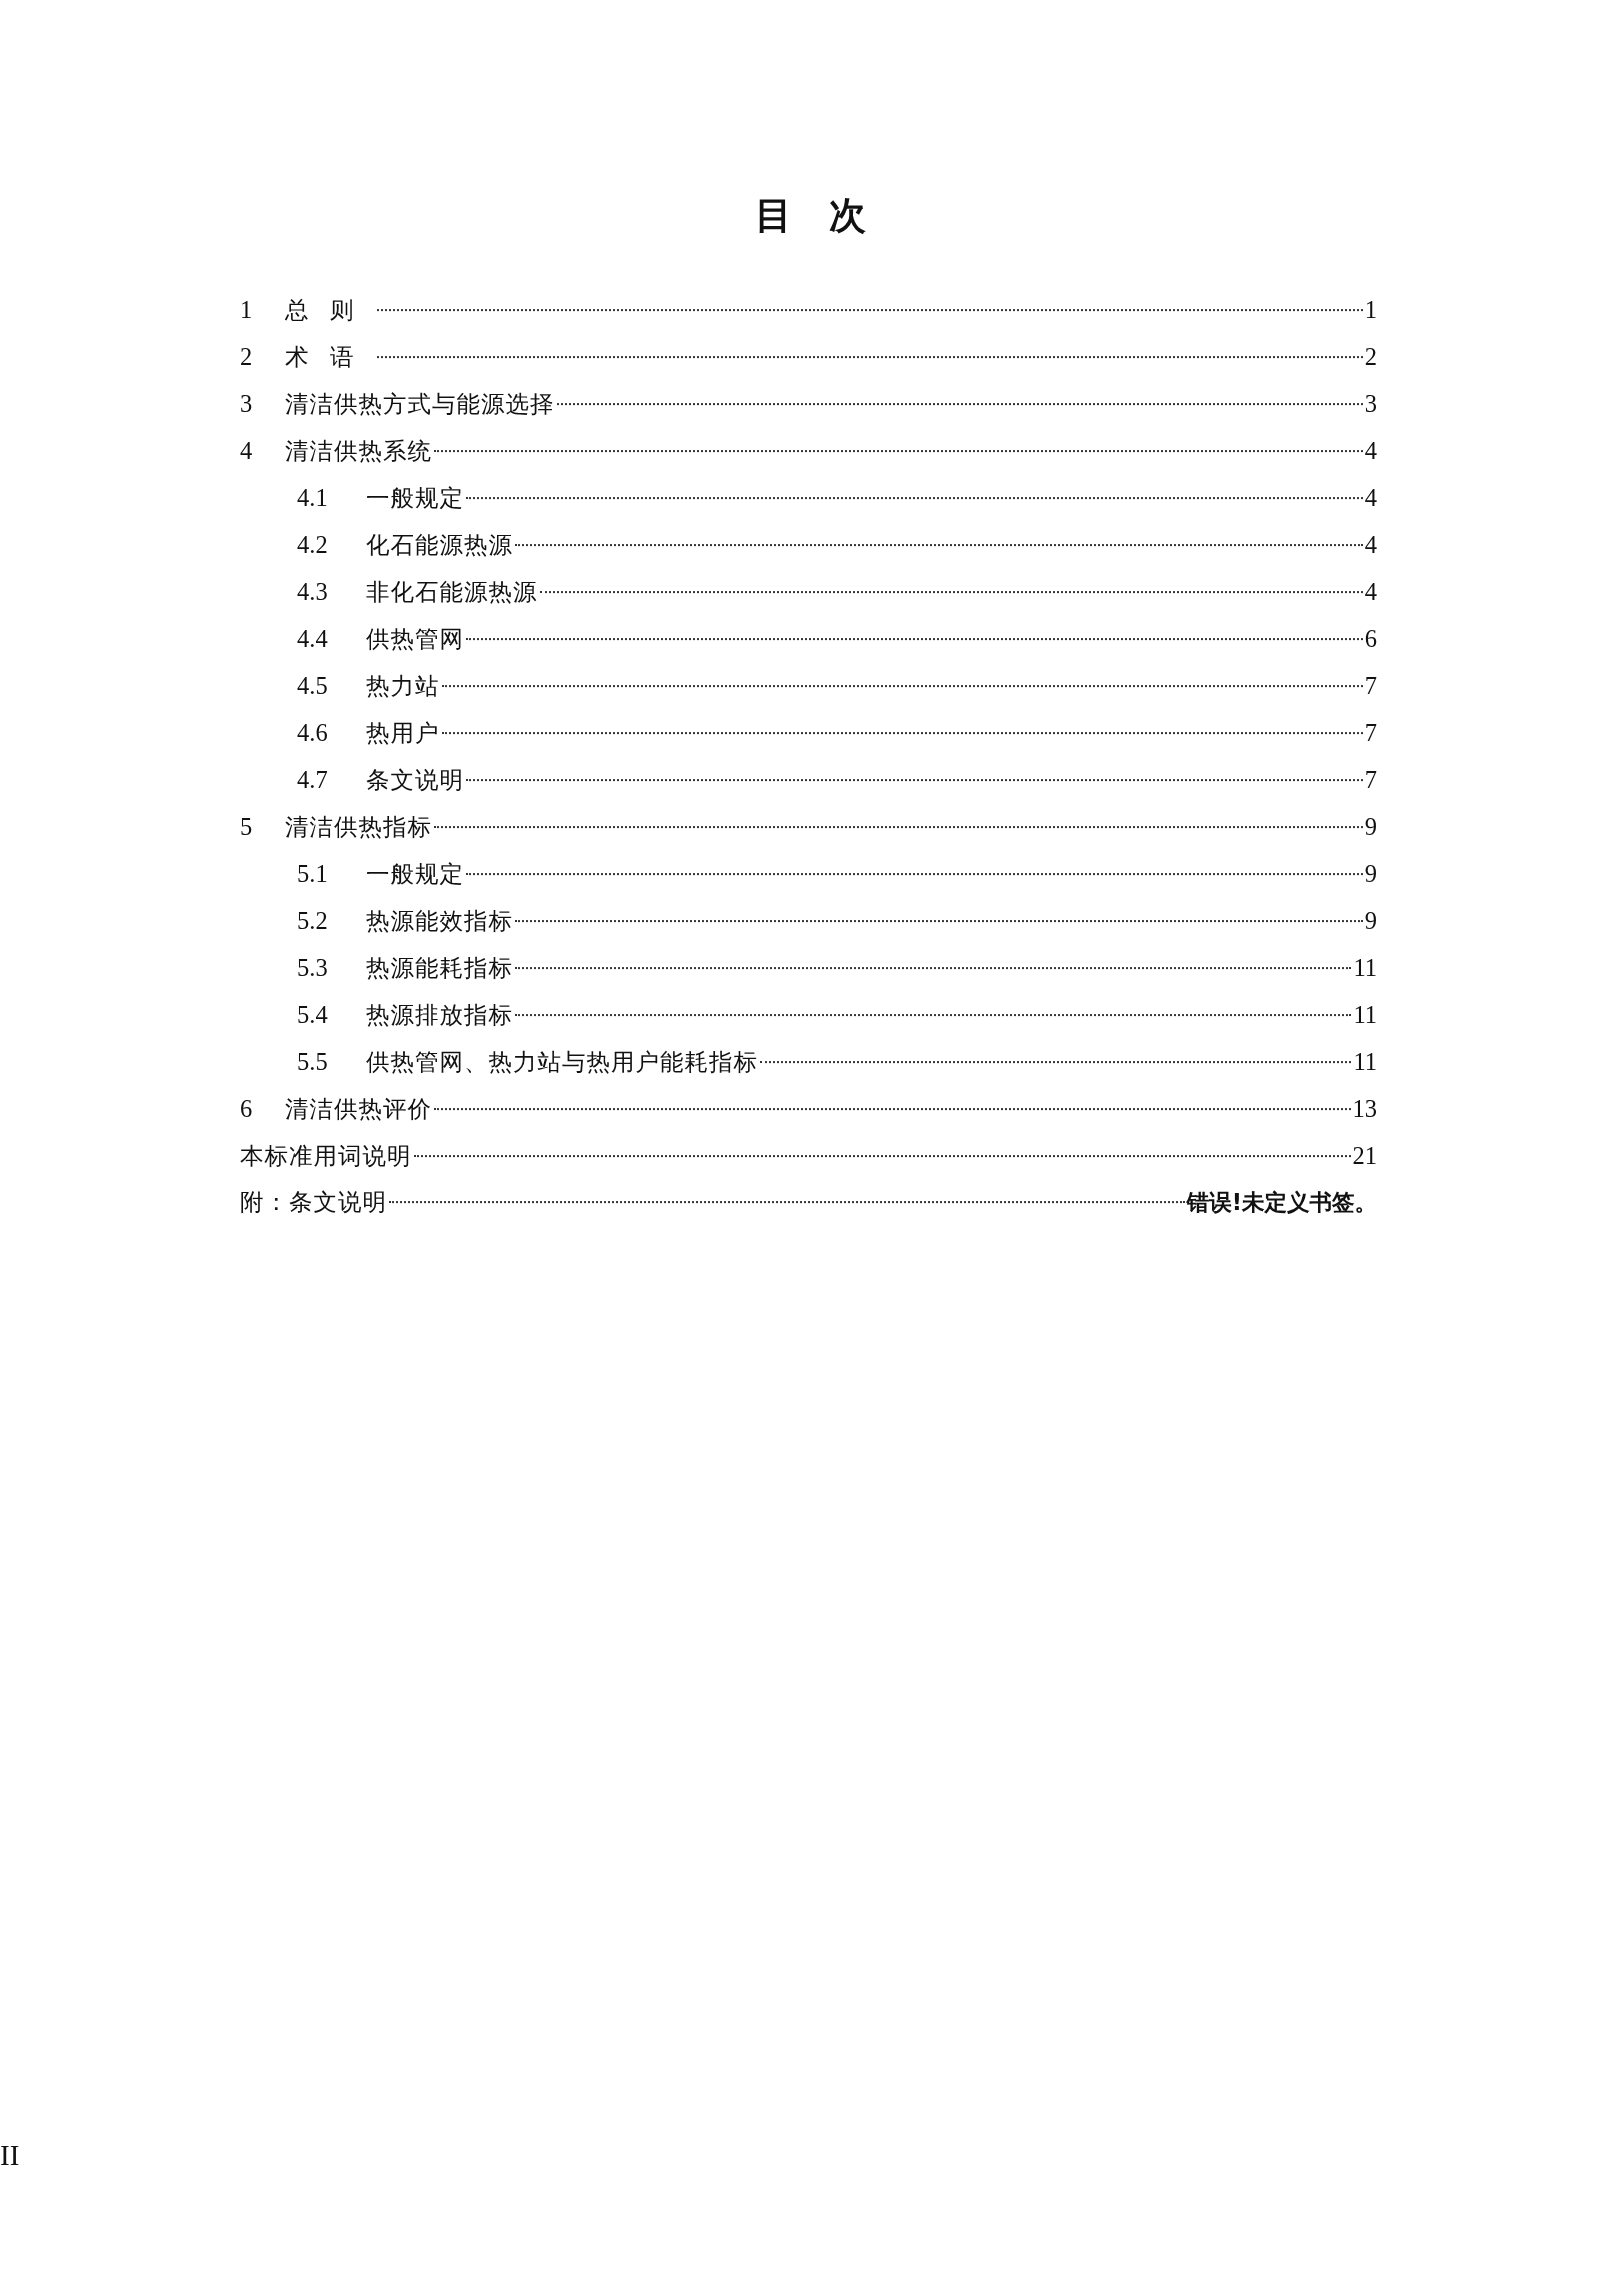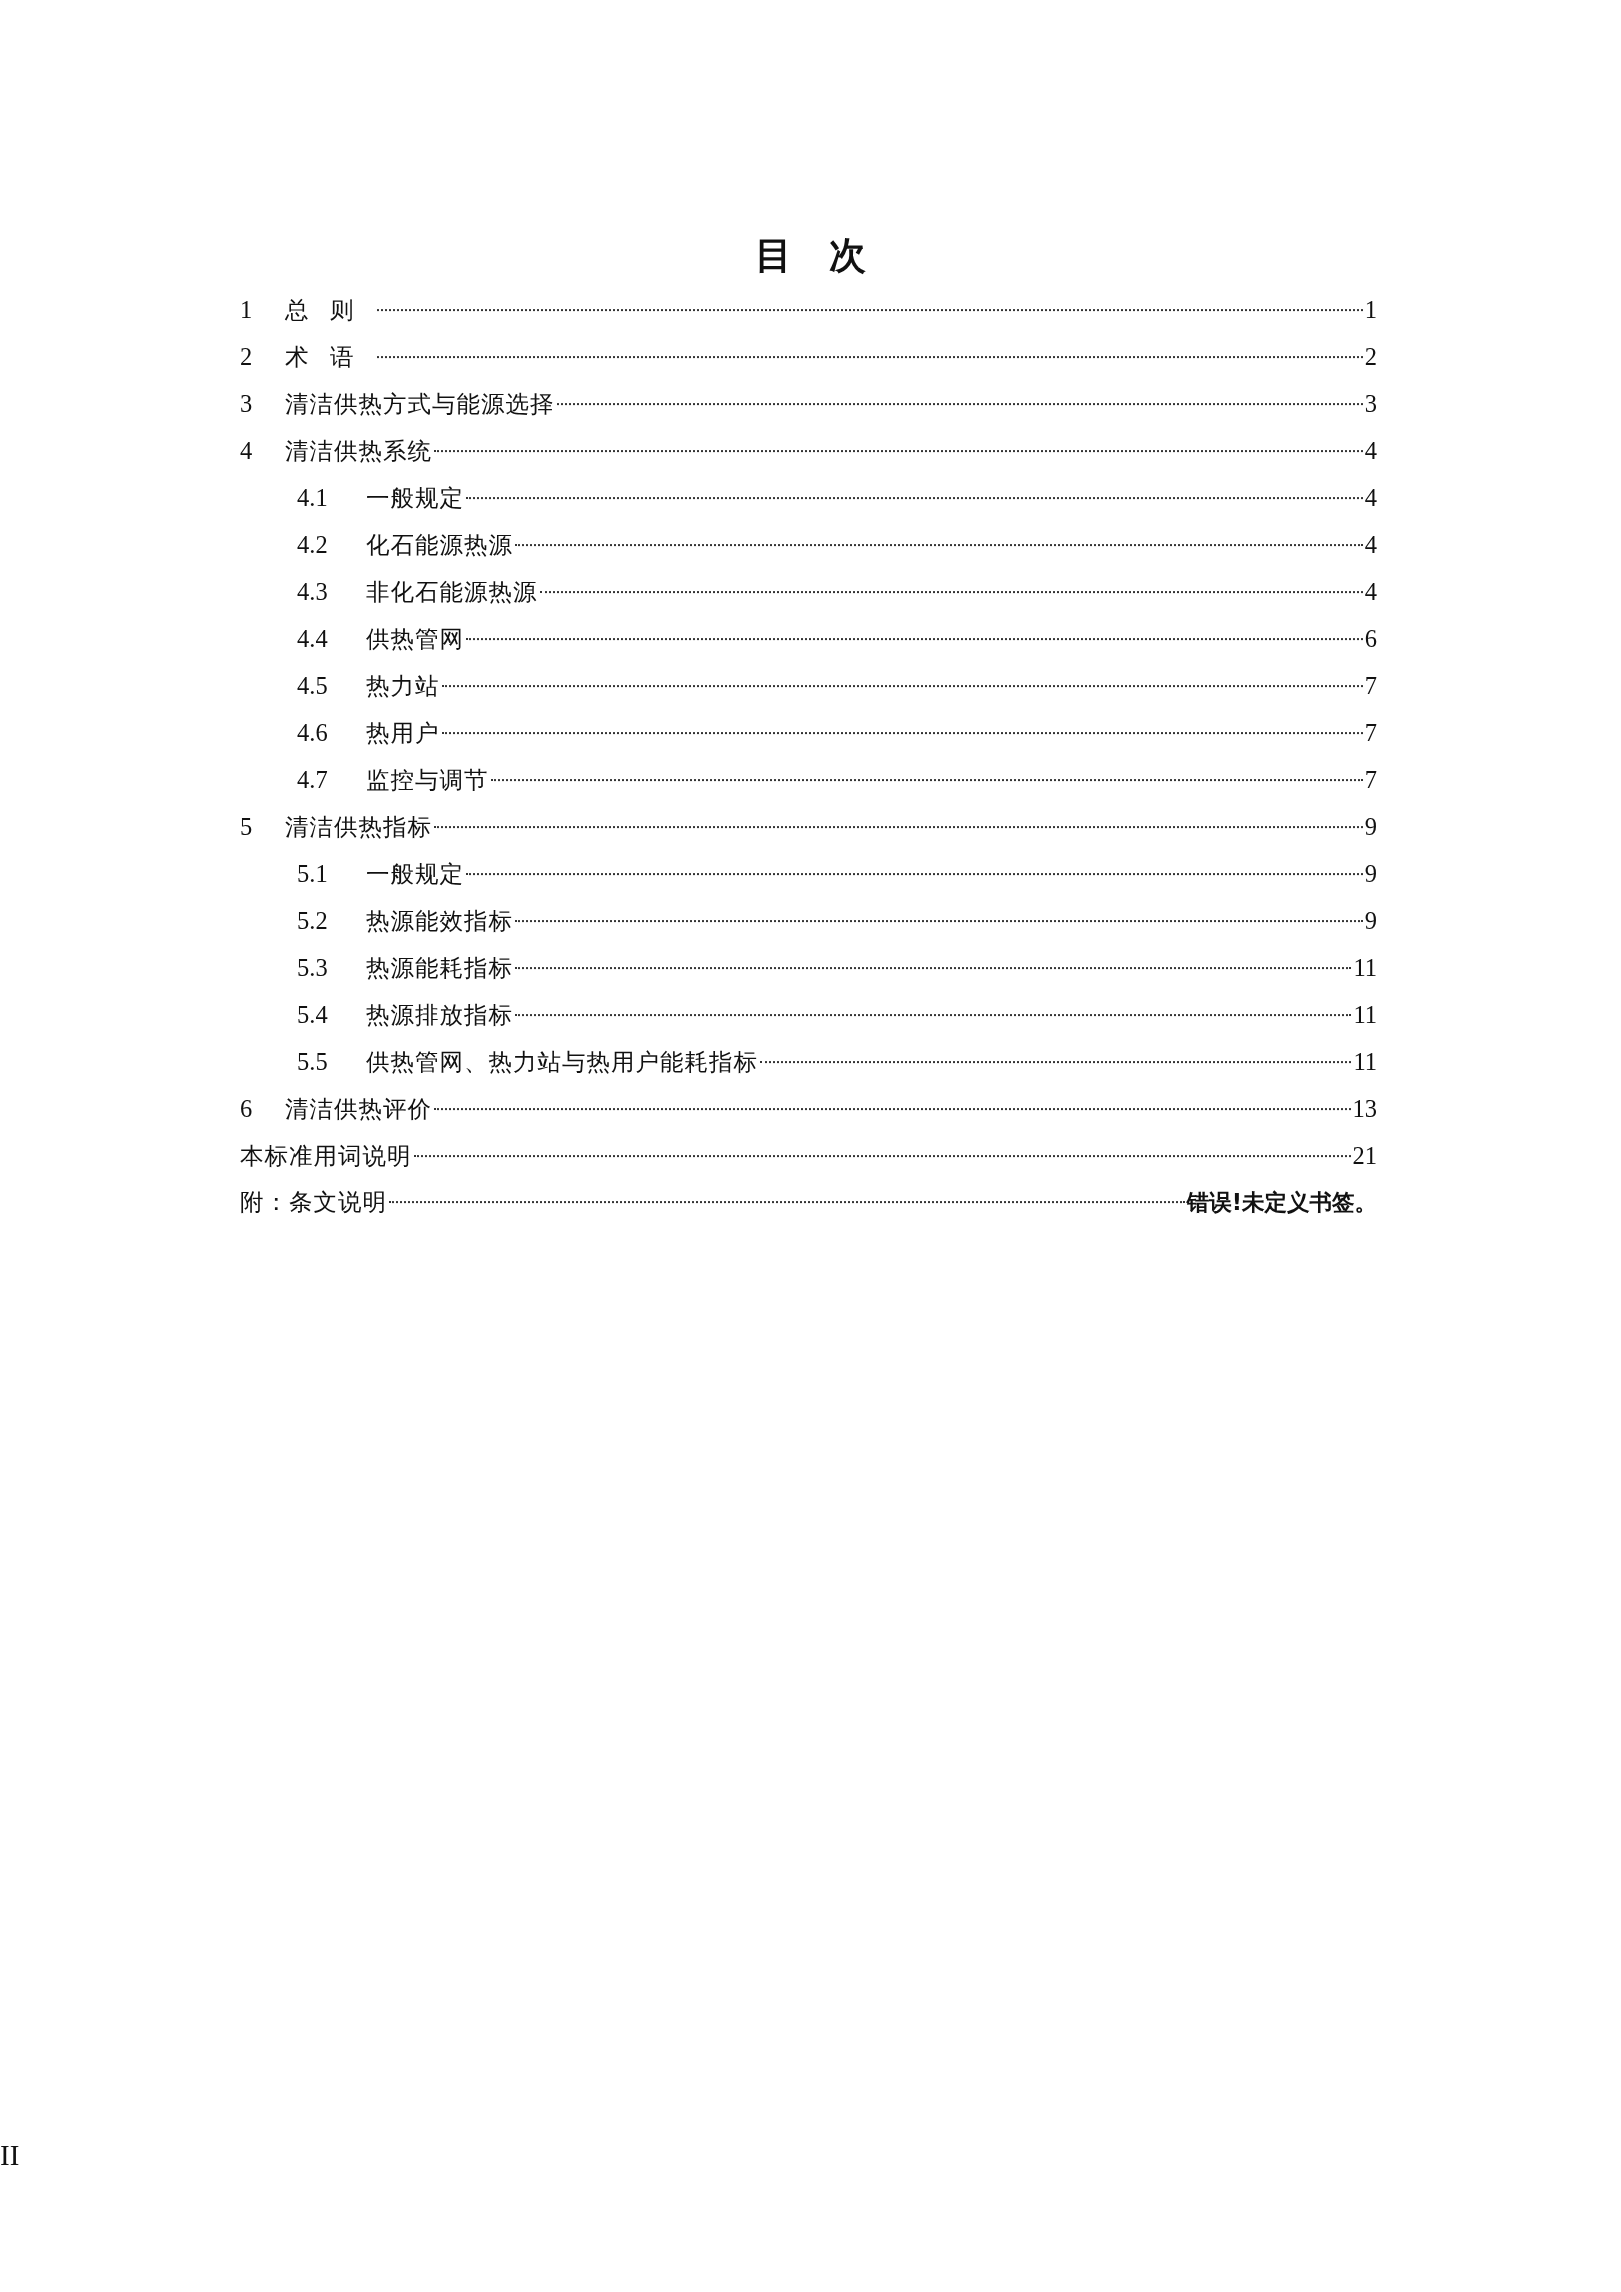--- a/index.html
+++ b/index.html
@@ -20,21 +20,20 @@
       top: 192px;
       left: 0;
       width: 1621px;
       text-align: center;
       font-size: 37px;
       font-weight: bold;
       letter-spacing: 37px;
       text-indent: 37px;
       line-height: 47px;
       font-family: "DejaVu Sans", "Liberation Sans", sans-serif;
-      margin-top: 40px;
     }
     .toc {
       position: absolute;
       top: 286px;
       left: 240px;
       width: 1137px;
     }
     .toc-row {
       display: flex;
       align-items: baseline;
@@ -165,21 +164,21 @@
 
   <div class="toc-row sub">
     <span class="toc-num">4.6</span>
     <span class="toc-label">热用户</span>
     <span class="toc-leader"></span>
     <span class="toc-page">7</span>
   </div>
 
   <div class="toc-row sub">
     <span class="toc-num">4.7</span>
-    <span class="toc-label">监控与调节</span>
+    <span class="toc-label">条文说明</span>
     <span class="toc-leader"></span>
     <span class="toc-page">7</span>
   </div>
 
   <div class="toc-row">
     <span class="toc-num">5</span>
     <span class="toc-label">清洁供热指标</span>
     <span class="toc-leader"></span>
     <span class="toc-page">9</span>
   </div>

